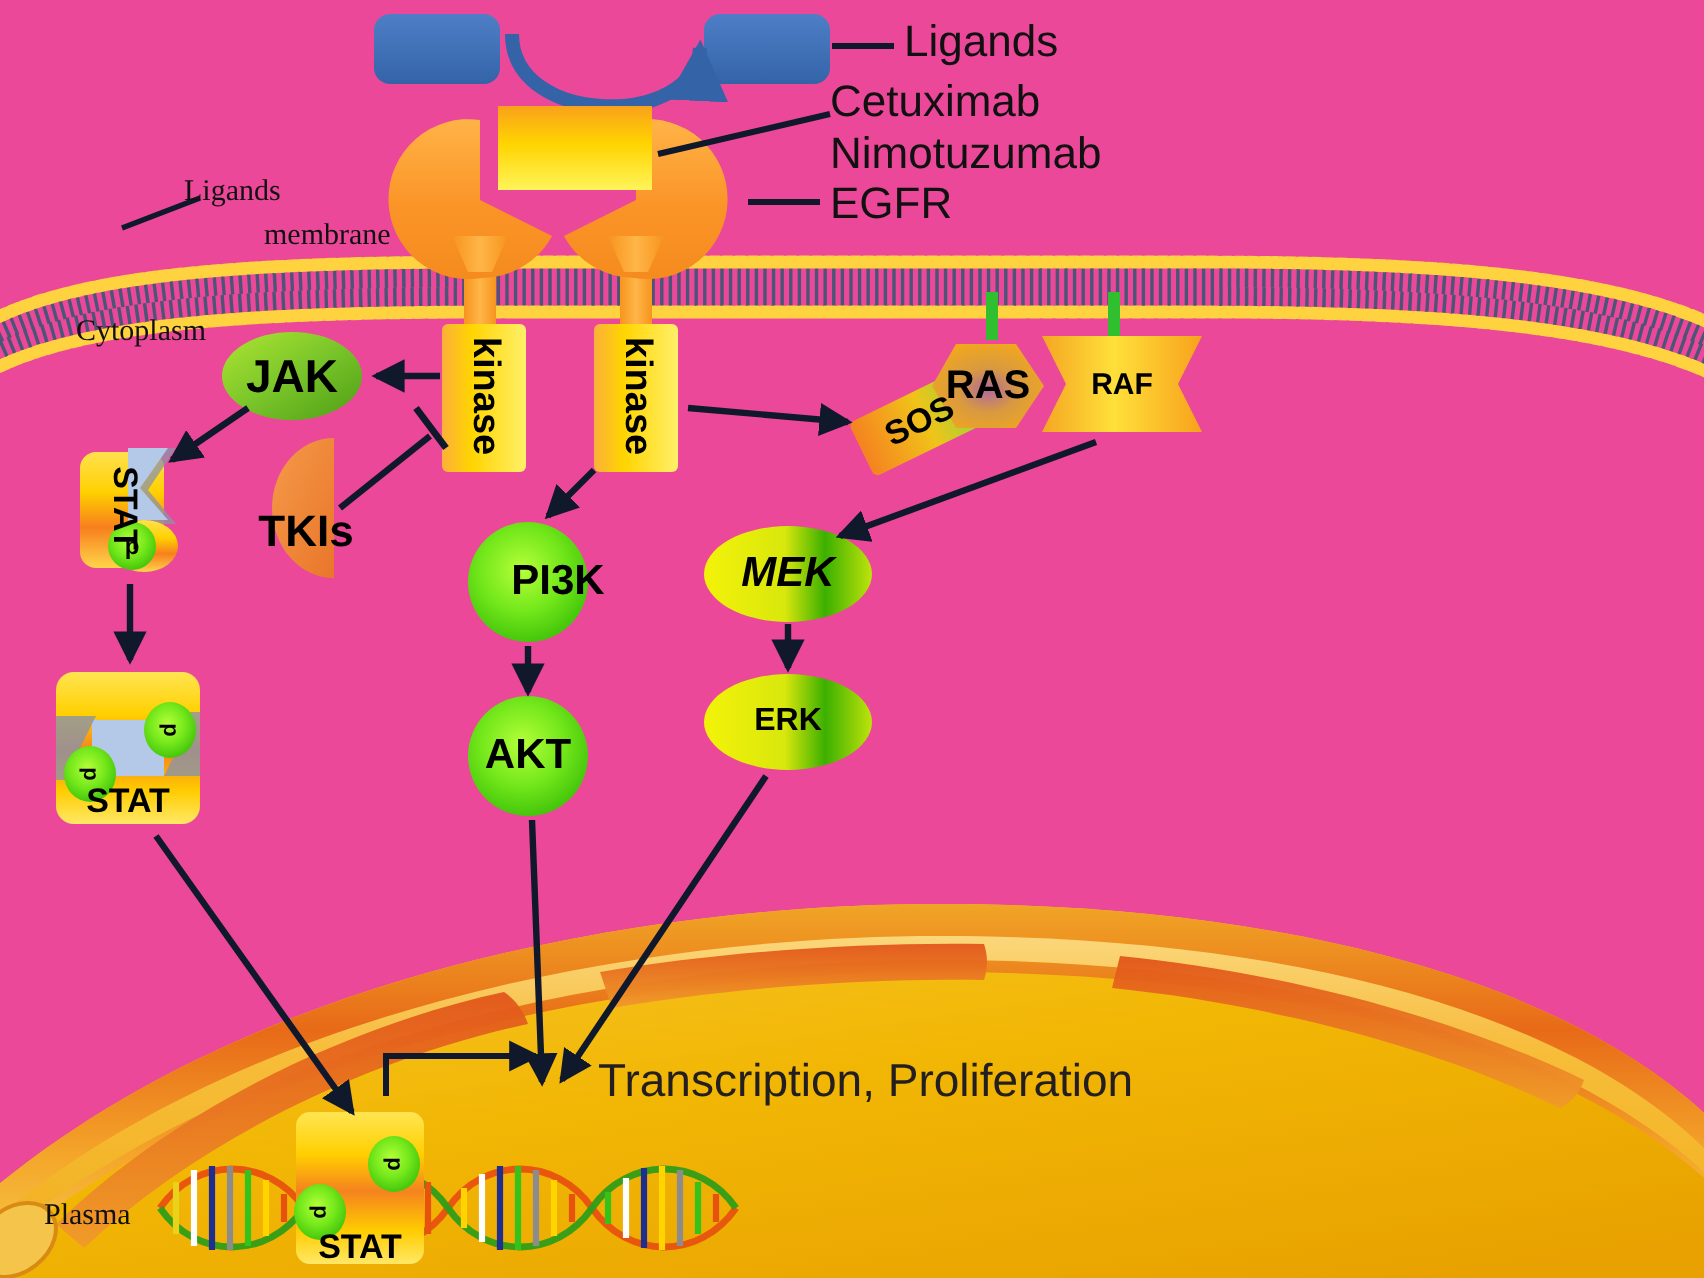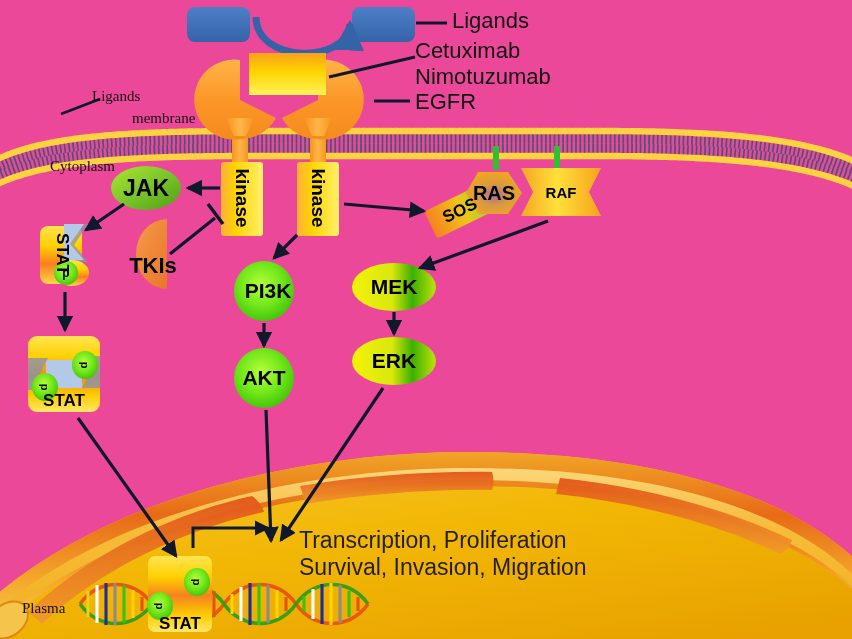--- a/index.html
+++ b/index.html
@@ -317,35 +317,35 @@
     </g>
   </svg>
 
   <div class="lbl" style="left:452px;top:8px;font-size:22px;">Ligands</div>
   <div class="lbl" style="left:415px;top:38px;font-size:22px;">Cetuximab</div>
   <div class="lbl" style="left:415px;top:64px;font-size:22px;">Nimotuzumab</div>
   <div class="lbl" style="left:415px;top:89px;font-size:22px;">EGFR</div>
 
   <div class="lbl serif" style="left:92px;top:88px;font-size:15px;">Ligands</div>
   <div class="lbl serif" style="left:92px;top:110px;font-size:15px;margin-left:40px;">membrane</div>
-  <div class="lbl serif" style="left:38px;top:158px;font-size:15px;margin-left:12px;">Cytoplasm</div>
+  <div class="lbl serif" style="left:38px;top:158px;font-size:15px;">Cytoplasm</div>
   <div class="lbl serif" style="left:22px;top:600px;font-size:15px;">Plasma</div>
 
   <div class="shapeTxt" style="left:111px;top:172px;width:70px;height:32px;font-size:23px;">JAK</div>
 
   <div class="shapeTxt" style="left:122px;top:250px;width:62px;height:32px;font-size:22px;">TKIs</div>
 
   <div class="shapeTxt rot90" style="left:207px;top:183px;width:70px;height:30px;font-size:19px;">kinase</div>
   <div class="shapeTxt rot90" style="left:283px;top:183px;width:70px;height:30px;font-size:19px;">kinase</div>
 
-  <div class="shapeTxt" style="left:234px;top:275px;width:68px;height:32px;font-size:21px;">PI3K</div>
+  <div class="shapeTxt" style="left:234px;top:275px;width:68px;height:32px;font-size:21px;padding-left:11px;">PI3K</div>
   <div class="shapeTxt" style="left:234px;top:362px;width:60px;height:32px;font-size:21px;">AKT</div>
 
-  <div class="shapeTxt" style="left:364px;top:271px;width:60px;height:32px;font-size:21px;">MEK</div>
-  <div class="shapeTxt" style="left:364px;top:345px;width:60px;height:32px;font-size:21px;text-align:right;">ERK</div>
+  <div class="shapeTxt" style="left:364px;top:271px;width:60px;height:32px;font-size:21px;font-style:italic;">MEK</div>
+  <div class="shapeTxt" style="left:364px;top:345px;width:60px;height:32px;font-size:16px;text-align:right;">ERK</div>
 
   <div class="shapeTxt" style="left:432px;top:198px;width:56px;height:26px;font-size:17px;
               transform:rotate(-26deg);">SOS</div>
 
   <div class="shapeTxt" style="left:466px;top:178px;width:56px;height:30px;font-size:20px;">RAS</div>
   <div class="shapeTxt" style="left:533px;top:177px;width:56px;height:30px;font-size:15px;">RAF</div>
 
   <div class="shapeTxt rot90" style="left:34px;top:240px;width:56px;height:28px;font-size:17px;">STAT</div>
   <div class="shapeTxt" style="left:56px;top:264px;width:20px;height:18px;font-size:12px;">p</div>
 
@@ -355,15 +355,14 @@
   <div class="shapeTxt" style="left:36px;top:378px;width:18px;height:18px;font-size:11px;
               transform:rotate(90deg);">p</div>
 
   <div class="shapeTxt" style="left:148px;top:613px;width:64px;height:22px;font-size:17px;">STAT</div>
   <div class="shapeTxt" style="left:188px;top:573px;width:18px;height:18px;font-size:11px;
               transform:rotate(90deg);">p</div>
   <div class="shapeTxt" style="left:151px;top:597px;width:18px;height:18px;font-size:11px;
               transform:rotate(90deg);">p</div>
 
   <div class="lbl" style="left:299px;top:527px;font-size:23px;color:#231f20;">Transcription, Proliferation</div>
-  <div class="lbl" style="left:299px;top:554px;font-size:23px;color:#231f20;">Survival, Invasion, Migration</div>
 
 </div>
 
 </body></html>

